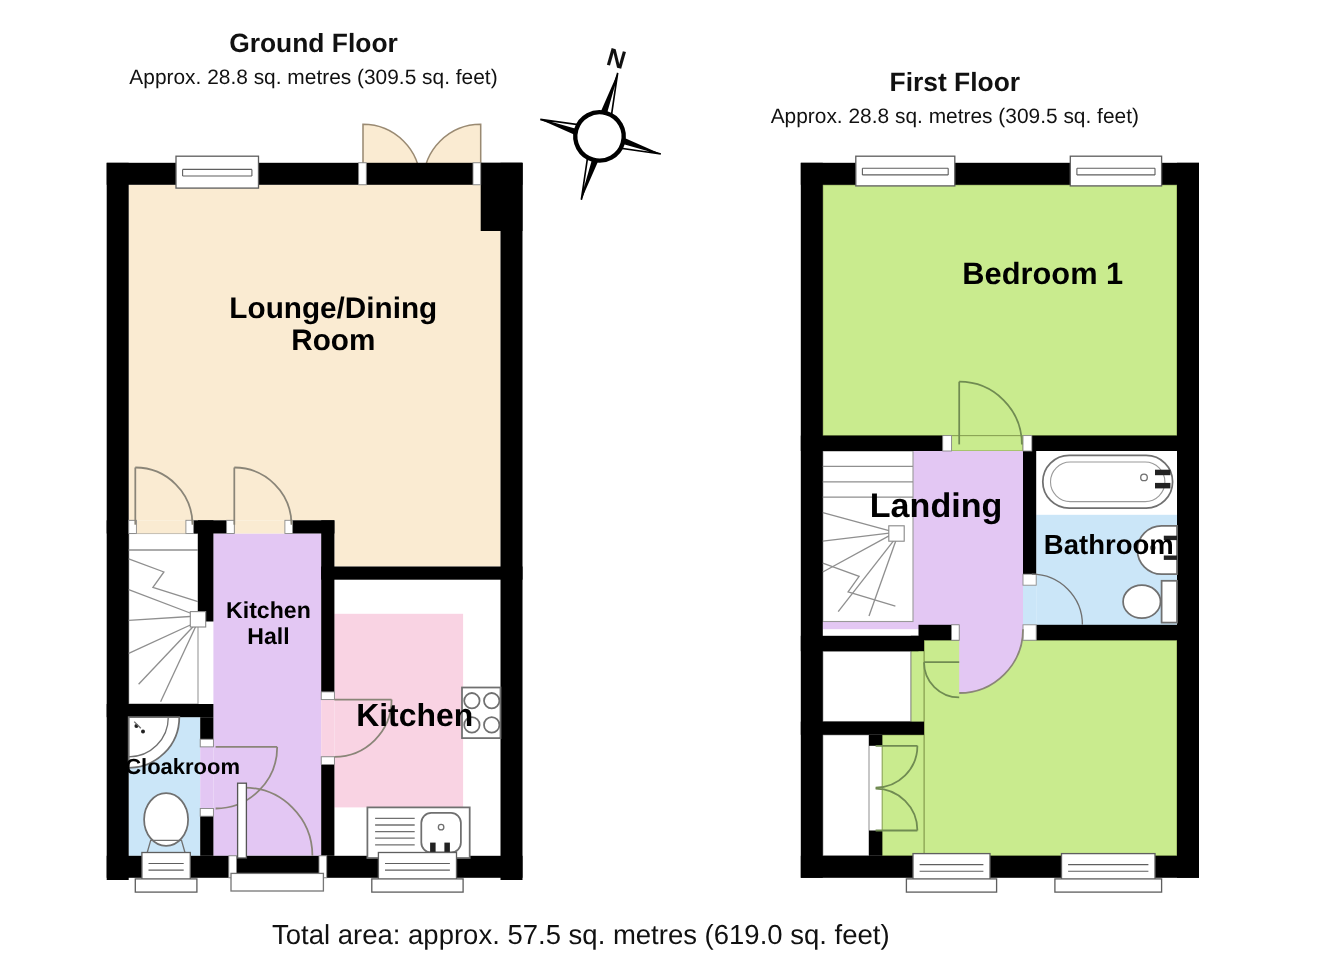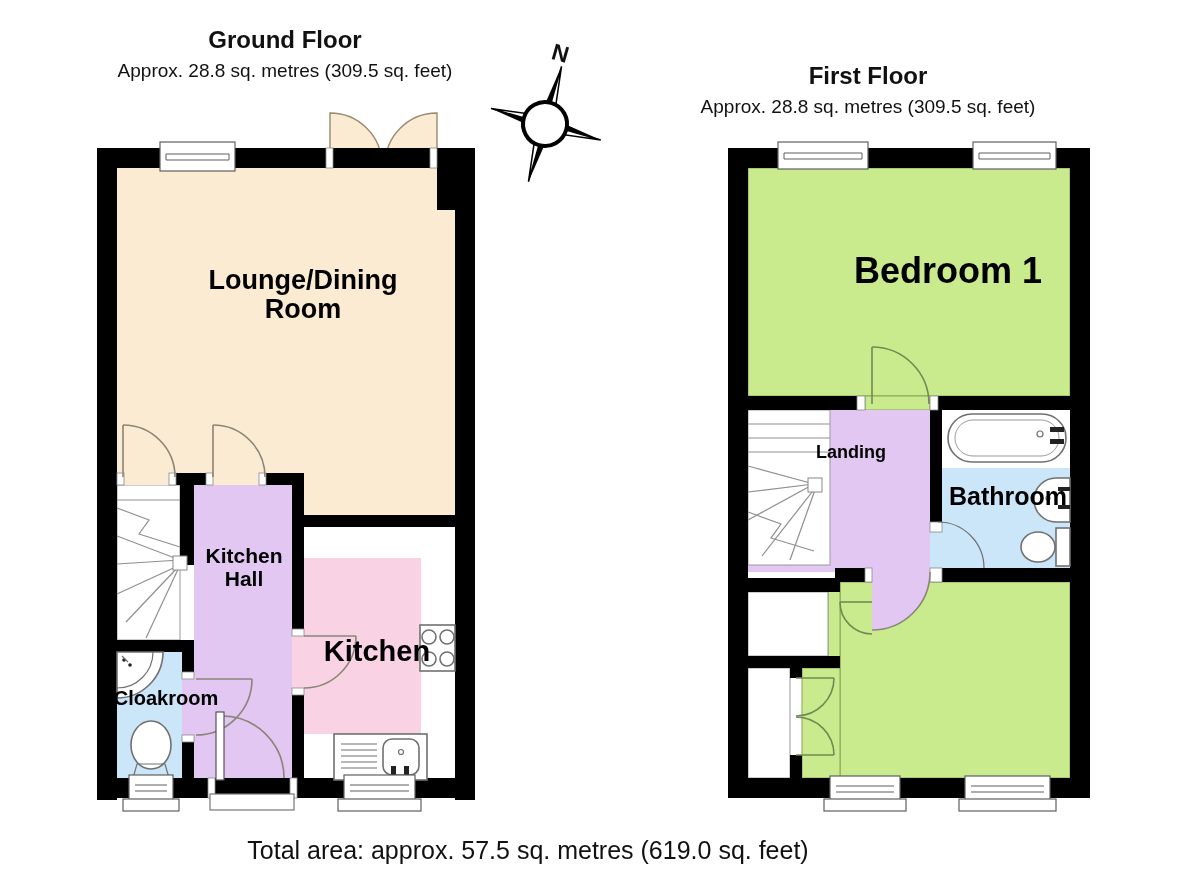--- a/index.html
+++ b/index.html
@@ -263,18 +263,18 @@
   <div class="hdr-title" style="left:668px;top:62px;width:400px;">First Floor</div>
   <div class="hdr-sub" style="left:668px;top:96px;width:400px;">Approx. 28.8 sq. metres (309.5 sq. feet)</div>
 
   <div class="n-label" style="left:552px;top:40px;">N</div>
 
   <div class="lbl" style="left:183px;top:266px;width:240px;font-size:27px;">Lounge/Dining Room</div>
   <div class="lbl" style="left:188px;top:545px;width:112px;font-size:21px;">Kitchen Hall</div>
   <div class="lbl" style="left:277px;top:636px;width:200px;font-size:29px;">Kitchen</div>
   <div class="lbl" style="left:96px;top:688px;width:140px;font-size:20px;">Cloakroom</div>
 
-  <div class="lbl" style="left:828px;top:252px;width:240px;font-size:36px;">Bedroom 1</div>
-  <div class="lbl" style="left:771px;top:443px;width:160px;font-size:18px;">Landing</div>
+  <div class="lbl" style="left:828px;top:234px;width:240px;font-size:28px;">Bedroom 1</div>
+  <div class="lbl" style="left:771px;top:443px;width:160px;font-size:31px;">Landing</div>
   <div class="lbl" style="left:928px;top:483px;width:160px;font-size:25px;">Bathroom</div>
 
   <div class="footer" style="left:0;top:836px;">Total area: approx. 57.5 sq. metres (619.0 sq. feet)</div>
 </div>
 
 </body></html>

